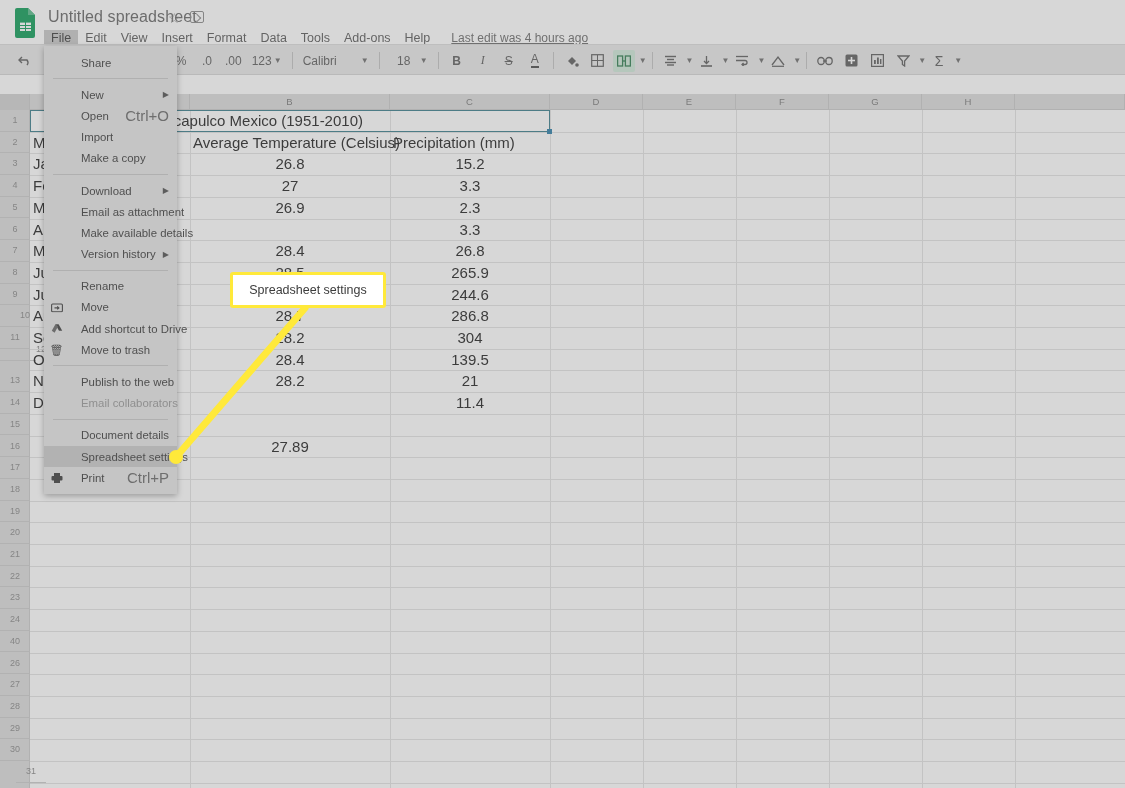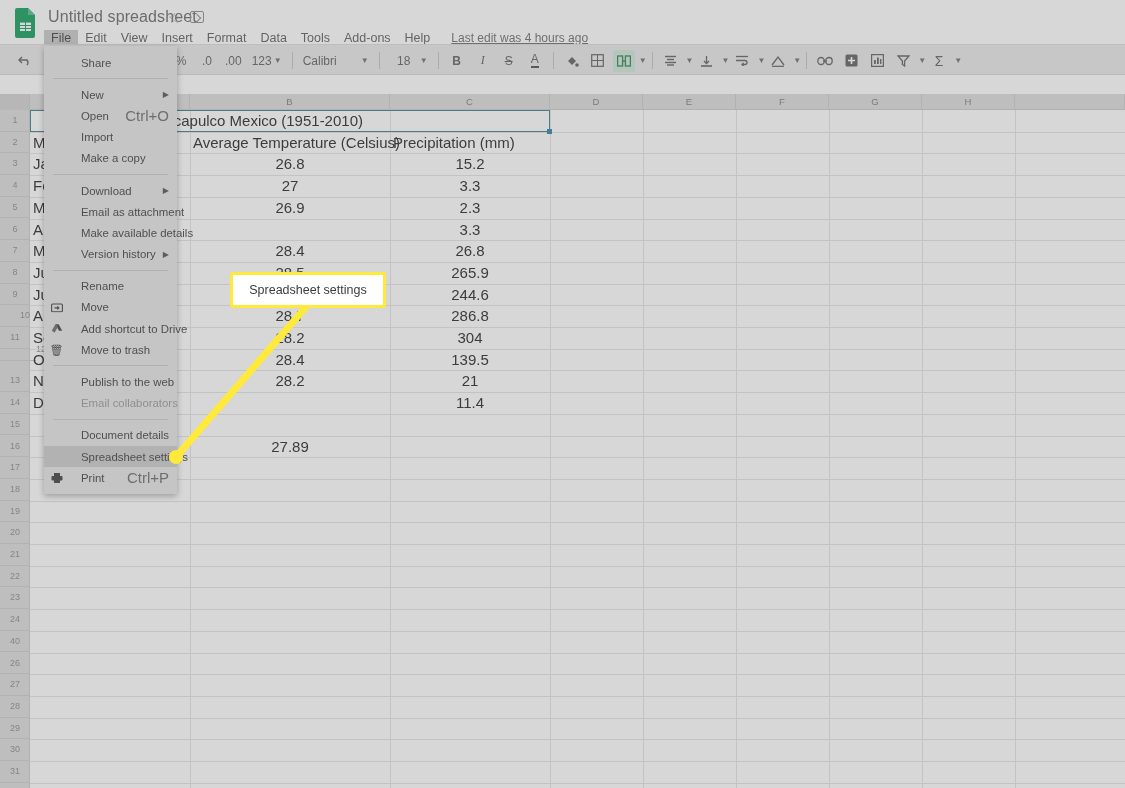--- a/index.html
+++ b/index.html
@@ -292,21 +292,21 @@
         <div class="rh" style="top: 434px; height: 21.7px; line-height: 21.7px;">21</div>
         <div class="rh" style="top: 455.7px; height: 21.7px; line-height: 21.7px;">22</div>
         <div class="rh" style="top: 477.4px; height: 21.7px; line-height: 21.7px;">23</div>
         <div class="rh" style="top: 499.1px; height: 21.7px; line-height: 21.7px;">24</div>
         <div class="rh" style="top: 520.8px; height: 21.7px; line-height: 21.7px;">40</div>
         <div class="rh" style="top: 542.5px; height: 21.7px; line-height: 21.7px;">26</div>
         <div class="rh" style="top: 564.2px; height: 21.7px; line-height: 21.7px;">27</div>
         <div class="rh" style="top: 585.9px; height: 21.7px; line-height: 21.7px;">28</div>
         <div class="rh" style="top: 607.6px; height: 21.7px; line-height: 21.7px;">29</div>
         <div class="rh" style="top: 629.3px; height: 21.7px; line-height: 21.7px;">30</div>
-        <div class="rh" style="top: 651px; height: 21.7px; line-height: 21.7px;">31</div>
+        <div class="rh" style="top: 651px; height: 21.7px; line-height: 21.7px; margin-left: 16px;">31</div>
         <div class="rh" style="top: 672.7px; height: 21.7px; line-height: 21.7px;">32</div>
       </div>
     <div class="cells" id="cells">
         <div class="rowline" style="top: 21.7px;"></div>
         <div class="rowline" style="top: 43.4px;"></div>
         <div class="rowline" style="top: 65.1px;"></div>
         <div class="rowline" style="top: 86.8px;"></div>
         <div class="rowline" style="top: 108.5px;"></div>
         <div class="rowline" style="top: 130.2px;"></div>
         <div class="rowline" style="top: 151.9px;"></div>

